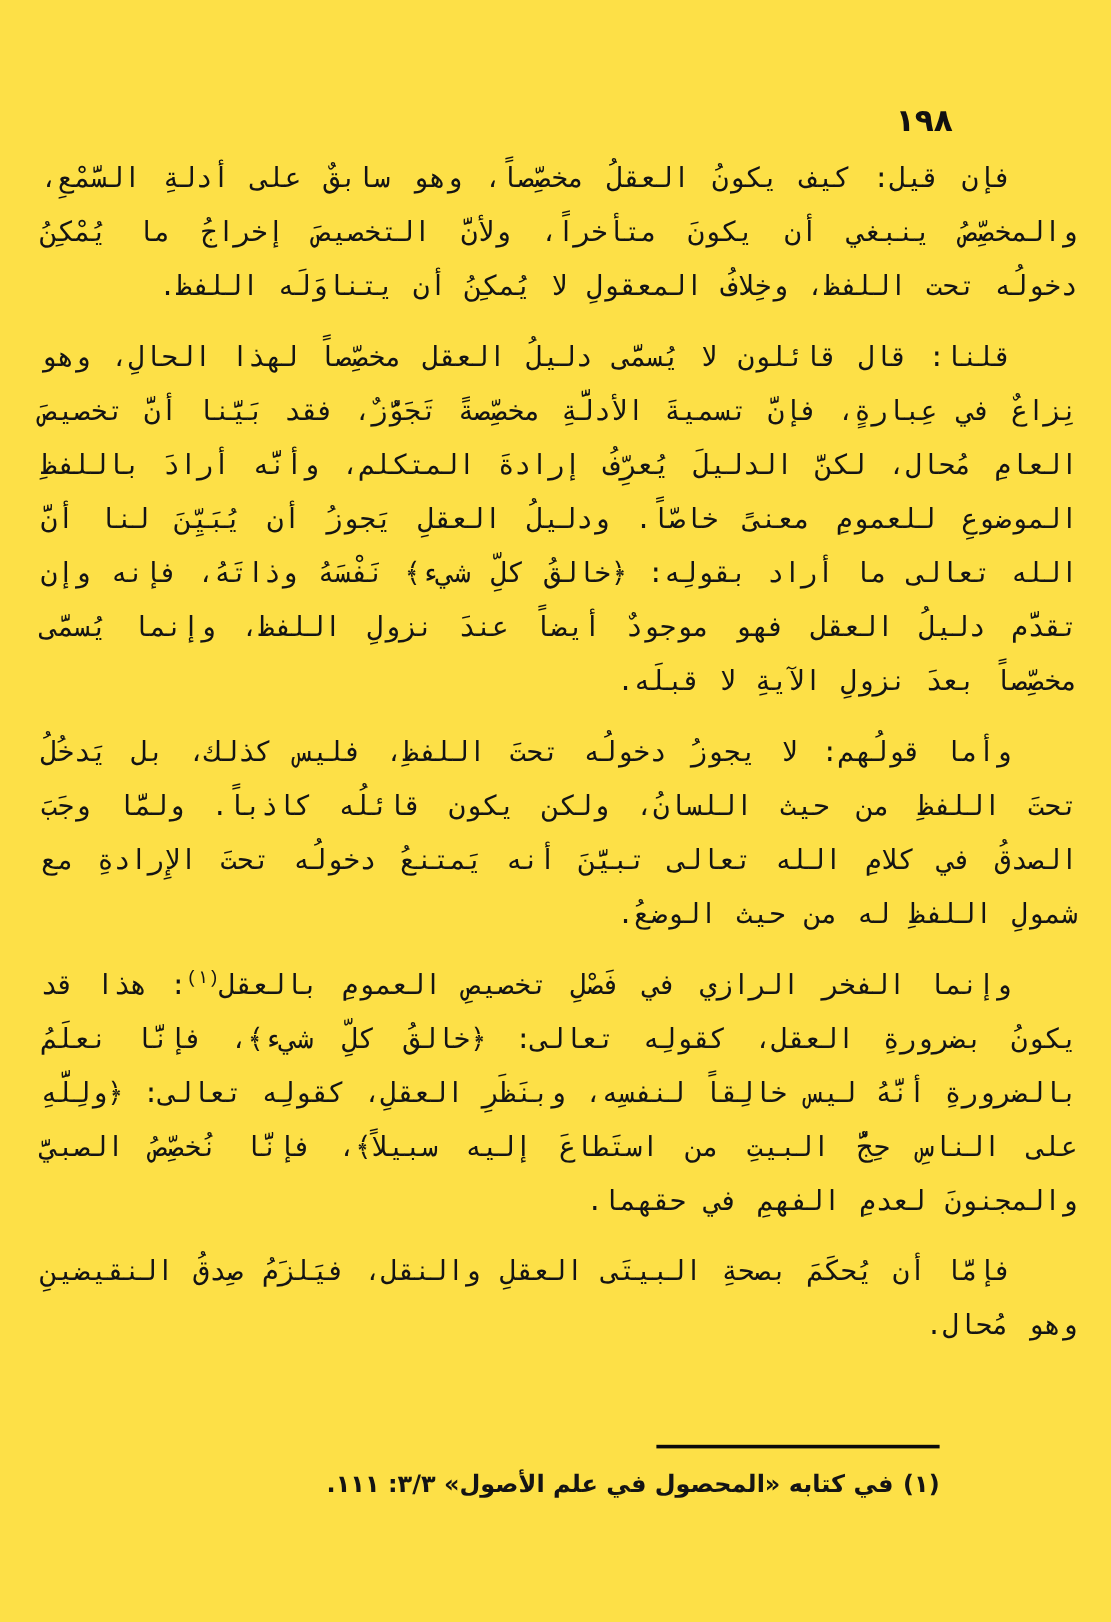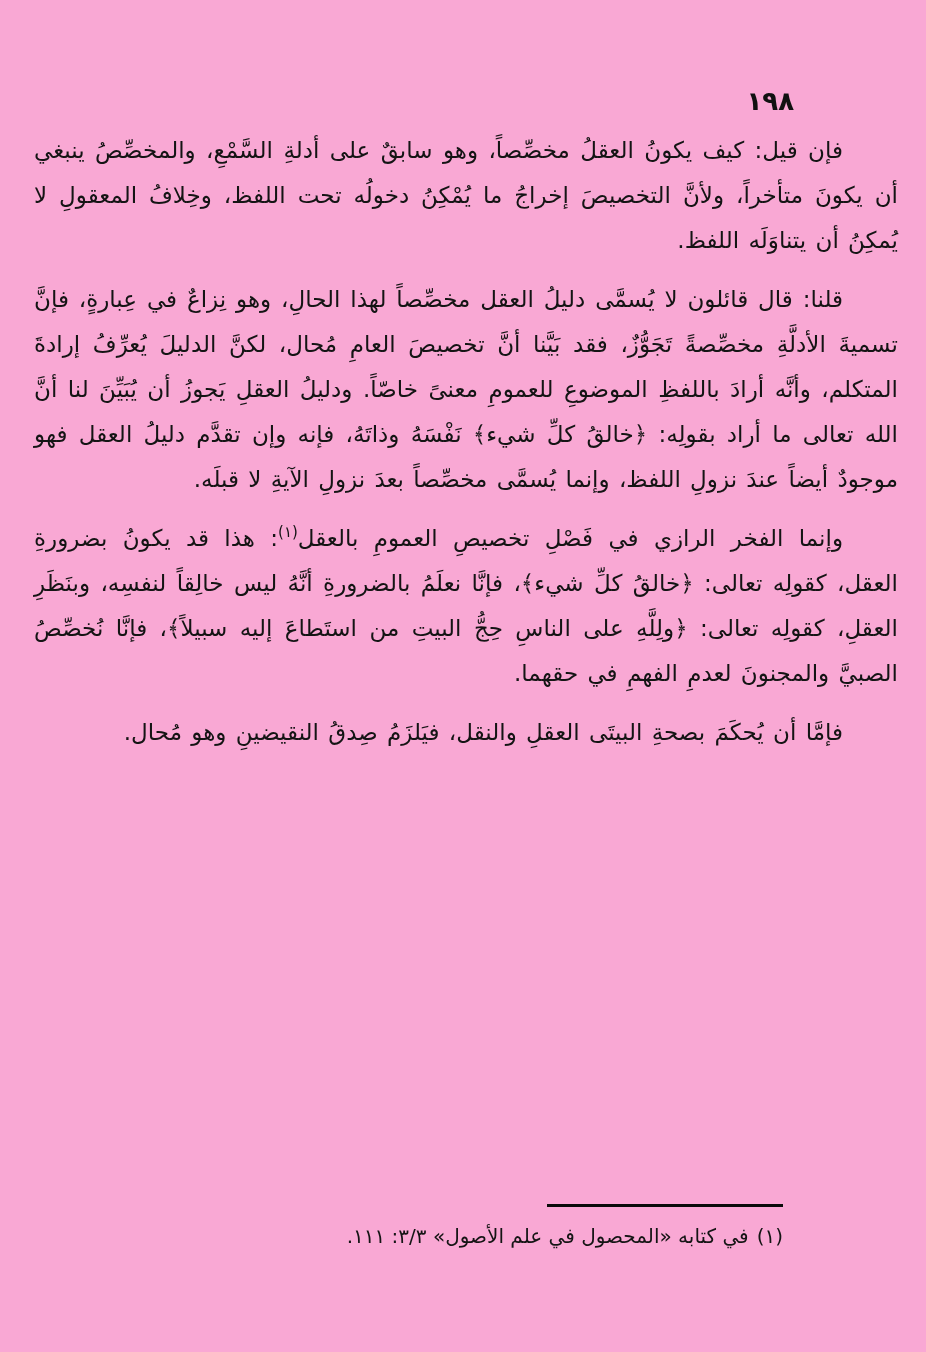--- a/index.html
+++ b/index.html
@@ -4,21 +4,21 @@
 <style>
   html, body {
     margin: 0;
     padding: 0;
     background: #ffffff;
   }
   .page {
     position: relative;
     width: 926px;
     height: 1352px;
-    background: #f9a8d4;
+    background: #fde047;
     overflow: hidden;
     direction: rtl;
     font-family: "DejaVu Sans", sans-serif;
     color: #141414;
   }
   .page-number {
     position: absolute;
     top: 86px;
     right: 132px;
     font-size: 26px;
@@ -33,20 +33,21 @@
     left: 34px;
     text-align: justify;
     font-size: 23px;
     line-height: 45px;
     font-weight: 500;
   }
   .text-block p {
     margin: 0 0 14px 0;
     text-indent: 55px; 
     word-spacing: 2px;
+    font-family: Liberation Mono, monospace;
   }
   .fn-marker-inline {
     font-size: 15px;
     vertical-align: super;
     line-height: 0;
   }
   .footnote {
     position: absolute;
     top: 1204px;
     right: 143px;
@@ -57,38 +58,40 @@
     width: 236px;
     height: 3px;
     background: #0a0a0a;
     margin: 0 0 14px 0; 
   }
   .footnote-line {
     font-size: 20px;
     line-height: 30px;
     white-space: nowrap;
     color: #141414;
+    font-weight: bold;
   }
   .footnote-line .fn-marker {
     margin-left: 8px;
   }
 </style>
 </head>
 <body>
 
 <div class="page">
 
   <div class="page-number">١٩٨</div>
 
   <div class="text-block">
 
     <p>فإن قيل: كيف يكونُ العقلُ مخصِّصاً، وهو سابقٌ على أدلةِ السَّمْعِ، والمخصِّصُ ينبغي أن يكونَ متأخراً، ولأنَّ التخصيصَ إخراجُ ما يُمْكِنُ دخولُه تحت اللفظ، وخِلافُ المعقولِ لا يُمكِنُ أن يتناوَلَه اللفظ.</p>
 
     <p>قلنا: قال قائلون لا يُسمَّى دليلُ العقل مخصِّصاً لهذا الحالِ، وهو نِزاعٌ في عِبارةٍ، فإنَّ تسميةَ الأدلَّةِ مخصِّصةً تَجَوُّزٌ، فقد بَيَّنا أنَّ تخصيصَ العامِ مُحال، لكنَّ الدليلَ يُعرِّفُ إرادةَ المتكلم، وأنَّه أرادَ باللفظِ الموضوعِ للعمومِ معنىً خاصّاً. ودليلُ العقلِ يَجوزُ أن يُبَيِّنَ لنا أنَّ الله تعالى ما أراد بقولِه: ﴿خالقُ كلِّ شيء﴾ نَفْسَهُ وذاتَهُ، فإنه وإن تقدَّم دليلُ العقل فهو موجودٌ أيضاً عندَ نزولِ اللفظ، وإنما يُسمَّى مخصِّصاً بعدَ نزولِ الآيةِ لا قبلَه.</p>
 
+    <p>وأما قولُهم: لا يجوزُ دخولُه تحتَ اللفظِ، فليس كذلك، بل يَدخُلُ تحتَ اللفظِ من حيث اللسانُ، ولكن يكون قائلُه كاذباً. ولمَّا وجَبَ الصدقُ في كلامِ الله تعالى تبيَّنَ أنه يَمتنعُ دخولُه تحتَ الإِرادةِ مع شمولِ اللفظِ له من حيث الوضعُ.</p>
 
     <p><span>وإنما الفخر الرازي في فَصْلِ تخصيصِ العمومِ بالعقل</span><span class="fn-marker-inline">(١)</span><span>: هذا قد يكونُ بضرورةِ العقل، كقولِه تعالى: ﴿خالقُ كلِّ شيء﴾، فإنَّا نعلَمُ بالضرورةِ أنَّهُ ليس خالِقاً لنفسِه، وبنَظَرِ العقلِ، كقولِه تعالى: ﴿ولِلَّهِ على الناسِ حِجُّ البيتِ من استَطاعَ إليه سبيلاً﴾، فإنَّا نُخصِّصُ الصبيَّ والمجنونَ لعدمِ الفهمِ في حقهما.</span></p>
 
 
     <p>فإمَّا أن يُحكَمَ بصحةِ البيتَى العقلِ والنقل، فيَلزَمُ صِدقُ النقيضينِ وهو مُحال.</p>
 
   </div>
 
   <div class="footnote">
     <div class="footnote-rule"></div>

